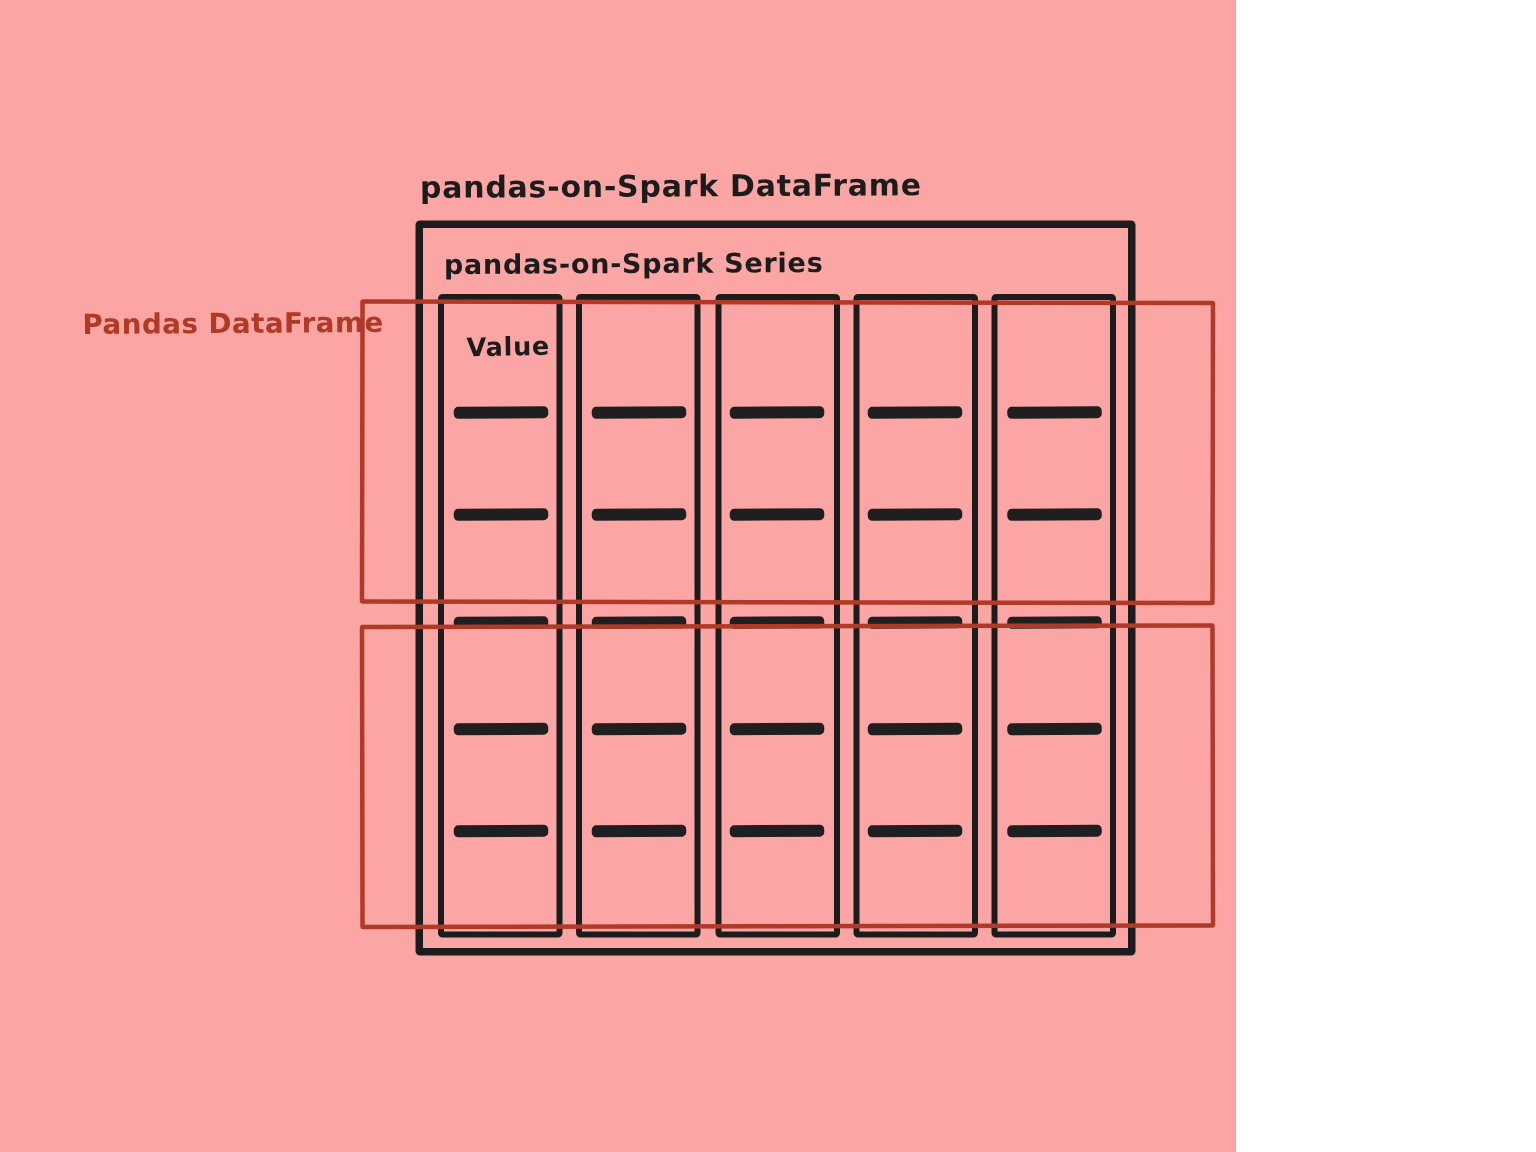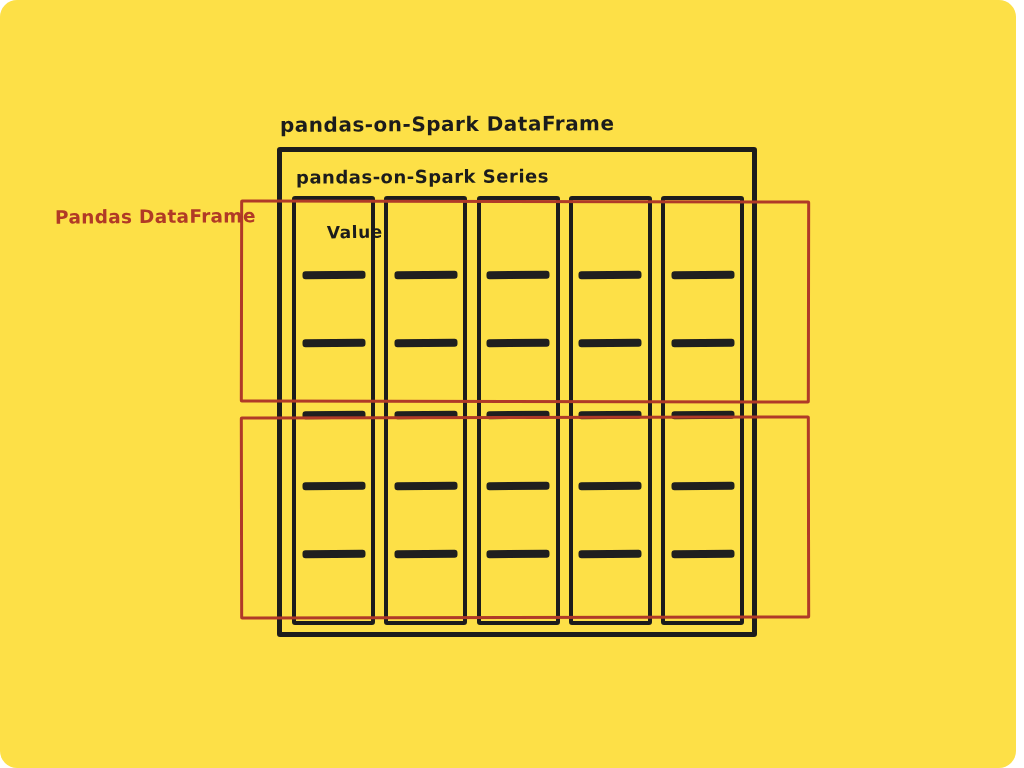--- a/index.html
+++ b/index.html
@@ -2,26 +2,25 @@
 <html><head>
 <meta charset="utf-8">
 <style>
   html, body {
     margin: 0;
     padding: 0;
     background: #ffffff;
   }
   #canvas {
     position: relative;
-    width: 1016px;
+    width: 824px;
     height: 768px;
-    background: #fde047;
+    background: #fca5a5;
     overflow: hidden;
     font-family: "DejaVu Sans", sans-serif;
-    border-radius: 17px;
   }
   
   .hand {
     color: #1c1c1c;
     letter-spacing: 0.5px;
     white-space: nowrap;
     transform: rotate(-0.3deg);
   }
   #spark-df-title {
     position: absolute;
@@ -85,21 +84,20 @@
   }
   .value-label {
     position: absolute;
     left: 15px;
     top: 22px;
     font-size: 17px;
     font-weight: 600;
     color: #1c1c1c;
     letter-spacing: 0.5px;
     transform: rotate(-1deg);
-    margin-left: 16px;
   }
   .dash {
     position: absolute;
     left: 50%;
     transform: translateX(-50%) rotate(-0.4deg);
     width: 63px;
     height: 8px;
     background: #1f1f1f;
     border-radius: 3px;
   }

